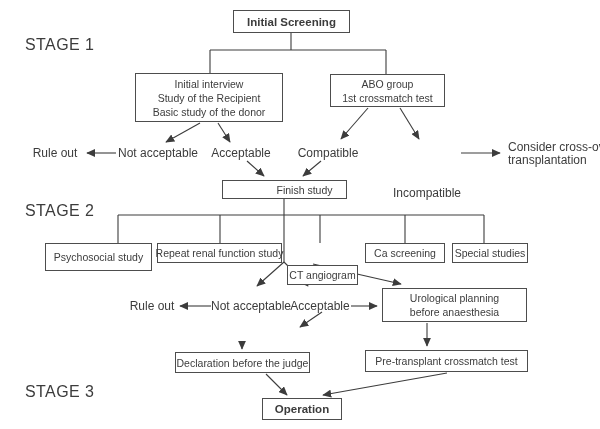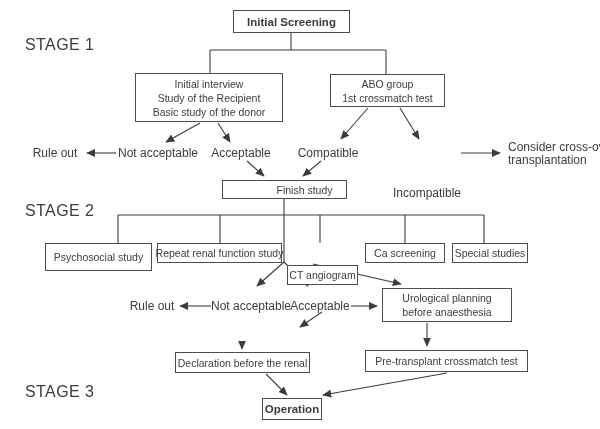--- a/index.html
+++ b/index.html
@@ -77,29 +77,29 @@
   </div>
 
   <div class="box" style="left:222px;top:180px;width:125px;height:19px;padding-left:40px;">Finish study</div>
 
   <div class="box" style="left:45px;top:243px;width:107px;height:28px;">Psychosocial study</div>
   <div class="box" style="left:157px;top:243px;width:125px;height:20px;text-align:center;">Repeat renal function study</div>
   <div class="box" style="left:287px;top:243px;width:71px;height:20px;margin-top:22px;">CT angiogram</div>
   <div class="box" style="left:365px;top:243px;width:80px;height:20px;">Ca screening</div>
   <div class="box" style="left:452px;top:243px;width:76px;height:20px;">Special studies</div>
 
-  <div class="box" style="left:382px;top:288px;width:130px;height:34px;">
+  <div class="box" style="left:382px;top:288px;width:145px;height:34px;">
     <span>Urological planning</span>
     <span>before anaesthesia</span>
   </div>
 
-  <div class="box" style="left:175px;top:352px;width:135px;height:21px;">Declaration before the renal</div>
+  <div class="box" style="left:175px;top:352px;width:135px;height:21px;">Declaration before the judge</div>
   <div class="box" style="left:365px;top:350px;width:163px;height:22px;">Pre-transplant crossmatch test</div>
 
-  <div class="box bold" style="left:262px;top:398px;width:60px;height:22px;">Operation</div>
+  <div class="box bold" style="left:262px;top:398px;width:80px;height:22px;">Operation</div>
 
   <div class="freetext" style="left:55px;top:147px;">Rule out</div>
   <div class="freetext" style="left:158px;top:147px;">Not acceptable</div>
   <div class="freetext" style="left:241px;top:147px;">Acceptable</div>
   <div class="freetext" style="left:328px;top:147px;">Compatible</div>
   <div class="freetext" style="left:427px;top:147px;margin-top:40px;">Incompatible</div>
   <div class="freetext leftalign" style="left:508px;top:141px;">
     <span>Consider cross-over</span><br>
     <span>transplantation</span>
   </div>

